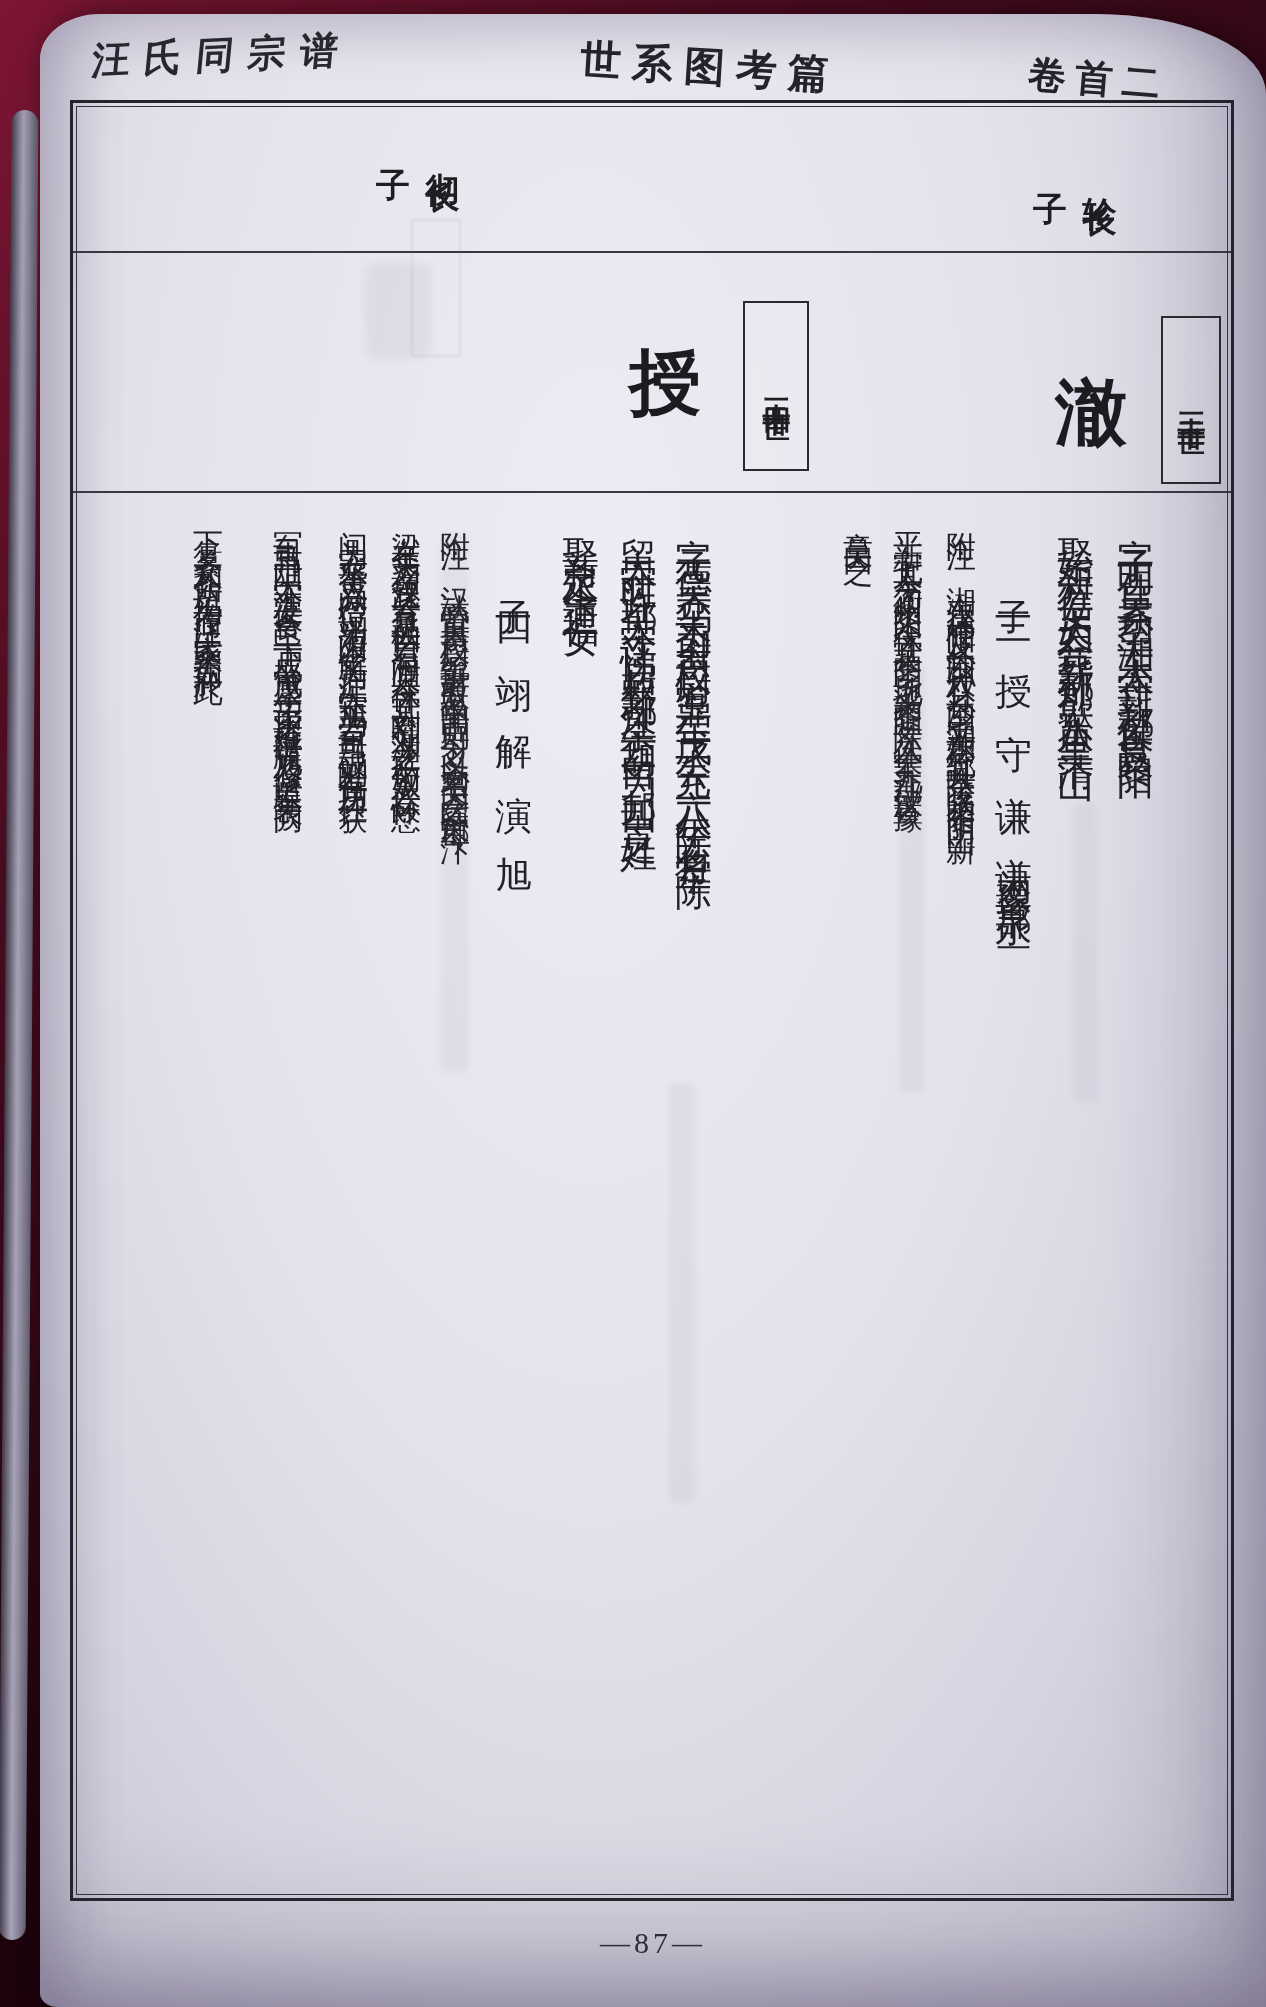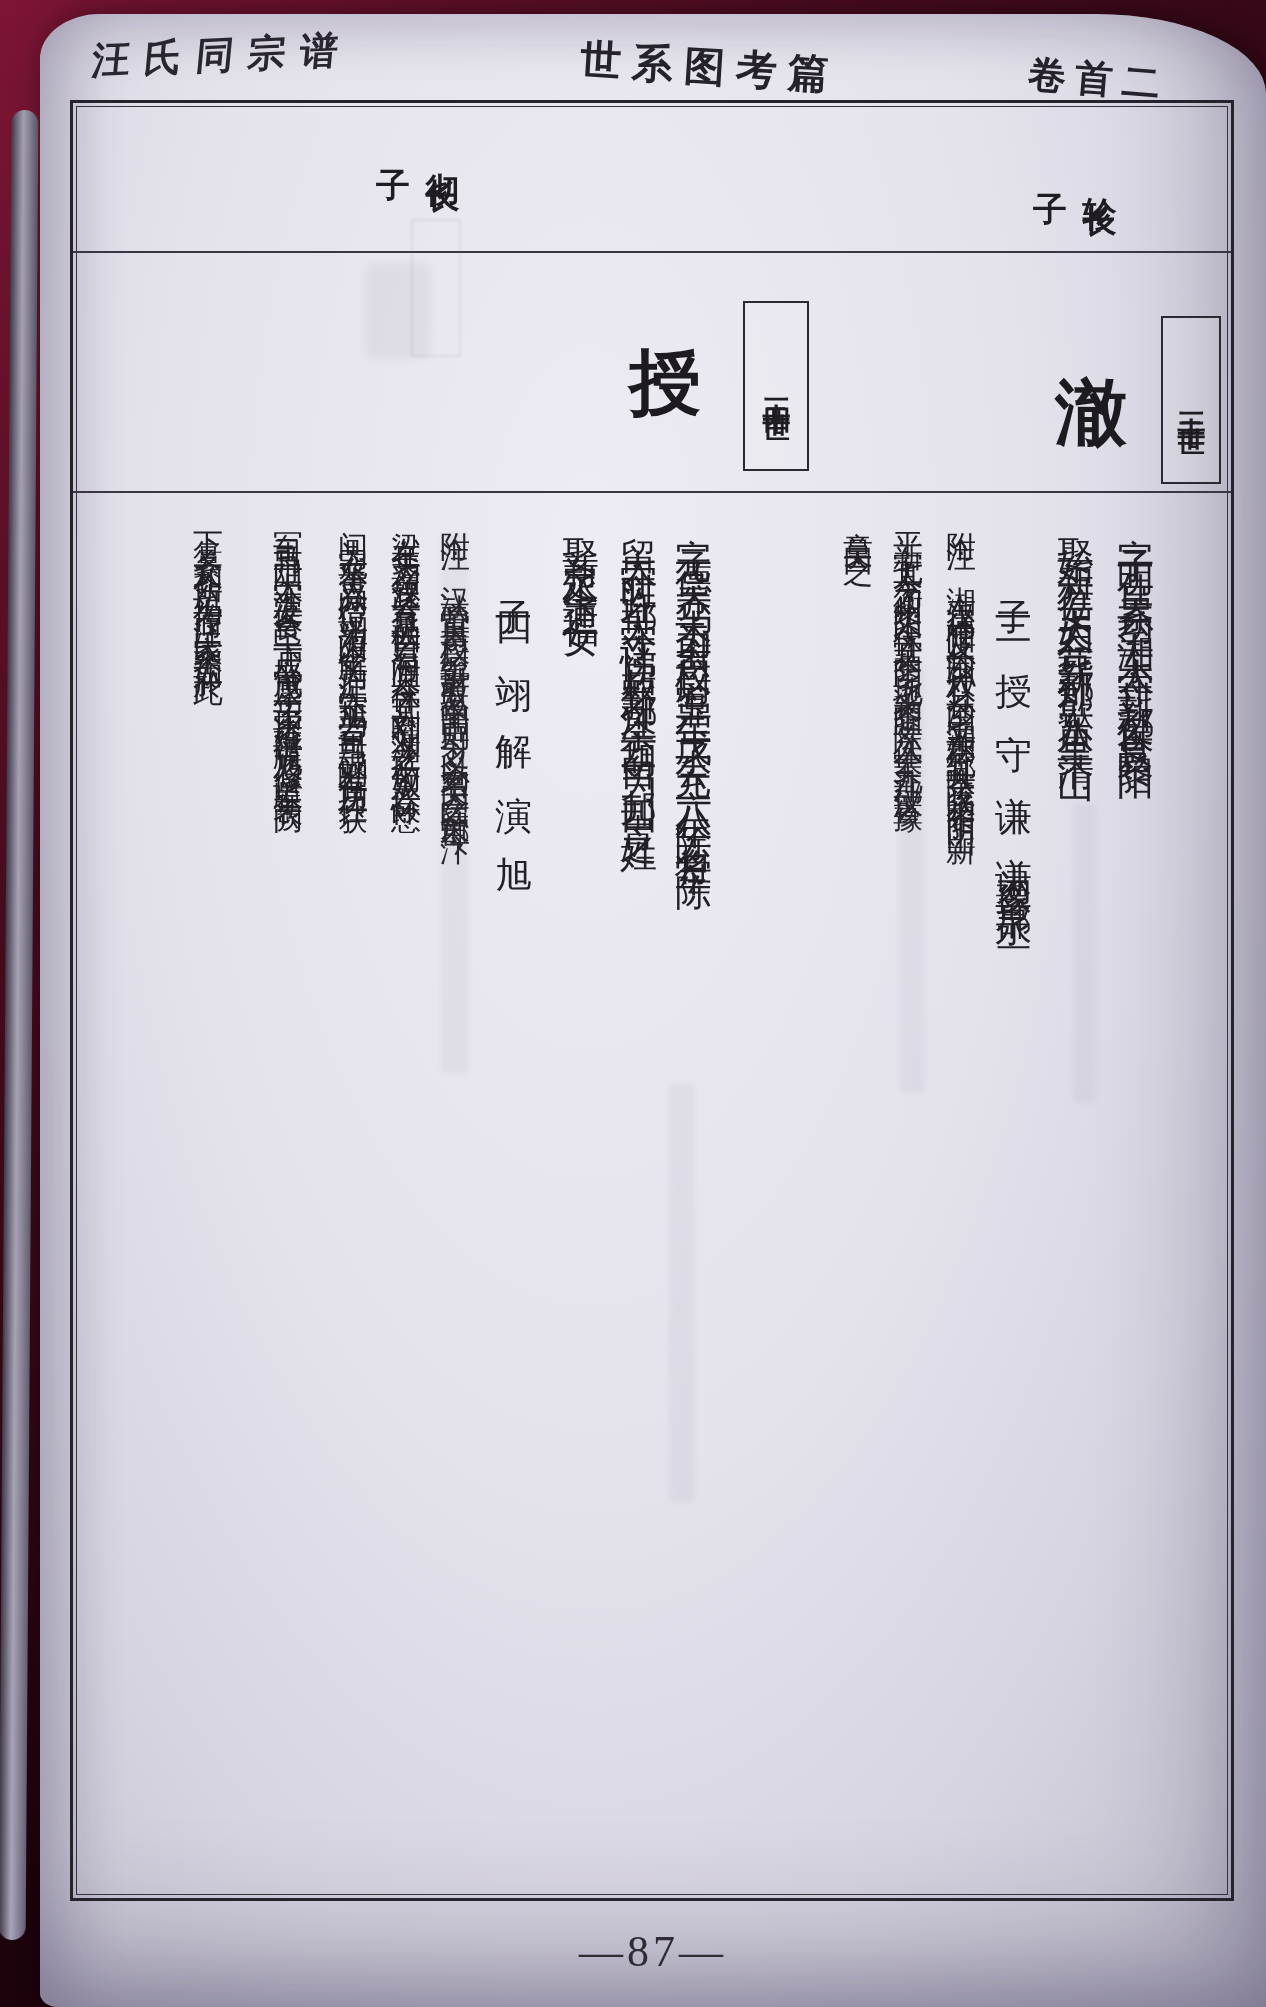--- a/index.html
+++ b/index.html
@@ -60,21 +60,21 @@
   .vcol{position:absolute;writing-mode:vertical-rl;text-orientation:upright;
     white-space:nowrap;color:#221f26;}
   .vcol.main{width:46px;font-size:37px;line-height:46px;letter-spacing:12px;font-weight:500;}
   .vcol.note{width:40px;font-size:30px;line-height:40px;letter-spacing:8px;font-weight:500;}
   
   .ghost{position:absolute;pointer-events:none;}
   .ghost-bar{background:#76728c;opacity:.07;filter:blur(2.5px);border-radius:6px;}
   .ghost-box{border:2px solid #7a7790;opacity:.13;filter:blur(1.2px);}
   .ghost-blob{background:#76728c;opacity:.09;filter:blur(4px);border-radius:10px;}
   .page-number{position:absolute;left:0;top:1912px;width:1226px;text-align:center;
-    font-size:44px;letter-spacing:4px;color:#2f2c35;font-weight:500;}
+    font-size:30px;letter-spacing:4px;color:#2f2c35;font-weight:500;}
 </style>
 </head>
 <body>
 
 <div class="adjacent-page"></div>
 
 <div class="page">
 
   <div class="hdr hdr-left">汪氏同宗谱</div>
   <div class="hdr hdr-center">世系图考篇</div>

